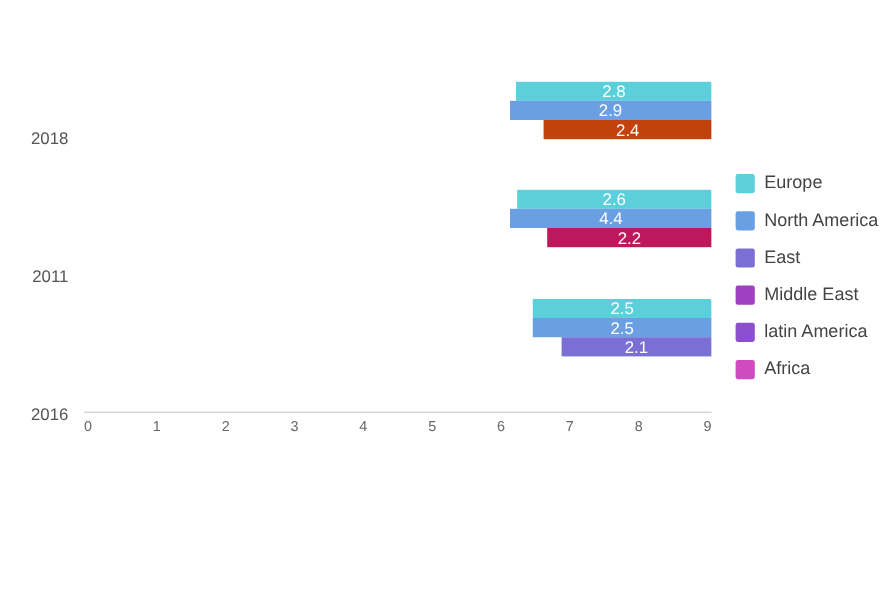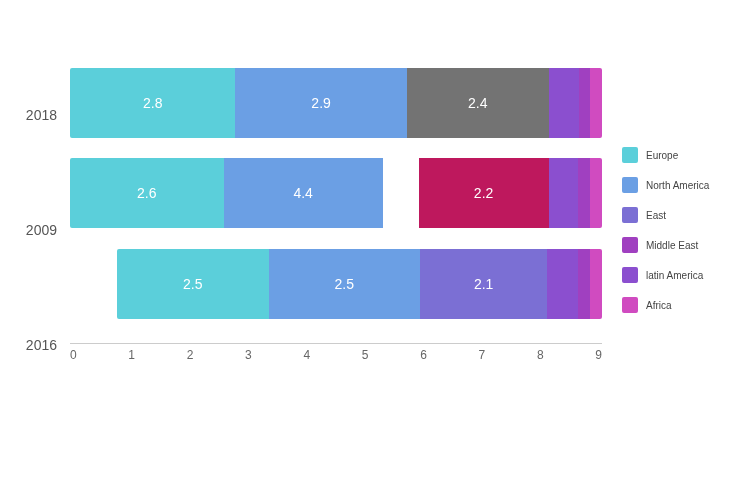--- a/index.html
+++ b/index.html
@@ -44,24 +44,26 @@
       justify-content: space-around;
       padding: 10px 0;
     }
     .bar-row {
       display: flex;
       align-items: center;
       height: 90px;
     }
     .bar-wrapper {
       display: flex;
+      flex-direction: column;
       height: 70px;
       flex: 1;
       border-radius: 2px;
       overflow: hidden;
+      align-items: flex-end;
     }
     .bar-segment {
       display: flex;
       align-items: center;
       justify-content: center;
       color: #fff;
       font-size: 14px;
       font-weight: 500;
     }
     .x-axis {
@@ -97,47 +99,47 @@
       align-items: center;
       gap: 8px;
     }
     .legend-color {
       width: 16px;
       height: 16px;
       border-radius: 2px;
       flex-shrink: 0;
     }
     .legend-label {
-      font-size: 10px;
+      font-size: 15px;
       color: #444;
     }
   </style>
 </head>
 <body>
 
 <div class="chart-container">
 
   <div class="y-axis-labels" style="position:absolute; left:10px; top:30px; bottom:70px; display:flex; flex-direction:column; justify-content:space-around; align-items:flex-end; width:55px;">
     <span class="y-label">2018</span>
-    <span class="y-label">2009</span>
+    <span class="y-label">2011</span>
     <span class="y-label">2016</span>
   </div>
 
   <div style="flex:1; display:flex; flex-direction:column; height:100%; padding-bottom:50px;">
     <div class="bars-area" style="flex:1; display:flex; flex-direction:column; justify-content:space-around; padding:10px 0;">
 
       <div class="bar-row" style="display:flex; align-items:center; height:90px;">
         <div class="bar-wrapper">
           <div class="bar-segment" style="background:#5BCFDA; width:31.1%;">
             <span>2.8</span>
           </div>
           <div class="bar-segment" style="background:#6B9FE4; width:32.2%;">
             <span>2.9</span>
           </div>
-          <div class="bar-segment" style="background:#737373; width:26.7%;">
+          <div class="bar-segment" style="background:#c2410c; width:26.7%;">
             <span>2.4</span>
           </div>
           <div class="bar-segment" style="background:#8B4FCF; width:5.6%;"></div>
           <div class="bar-segment" style="background:#A040C0; width:2.2%;"></div>
           <div class="bar-segment" style="background:#D04BC0; width:2.2%;"></div>
         </div>
       </div>
 
       <div class="bar-row" style="display:flex; align-items:center; height:90px;">
         <div class="bar-wrapper">

